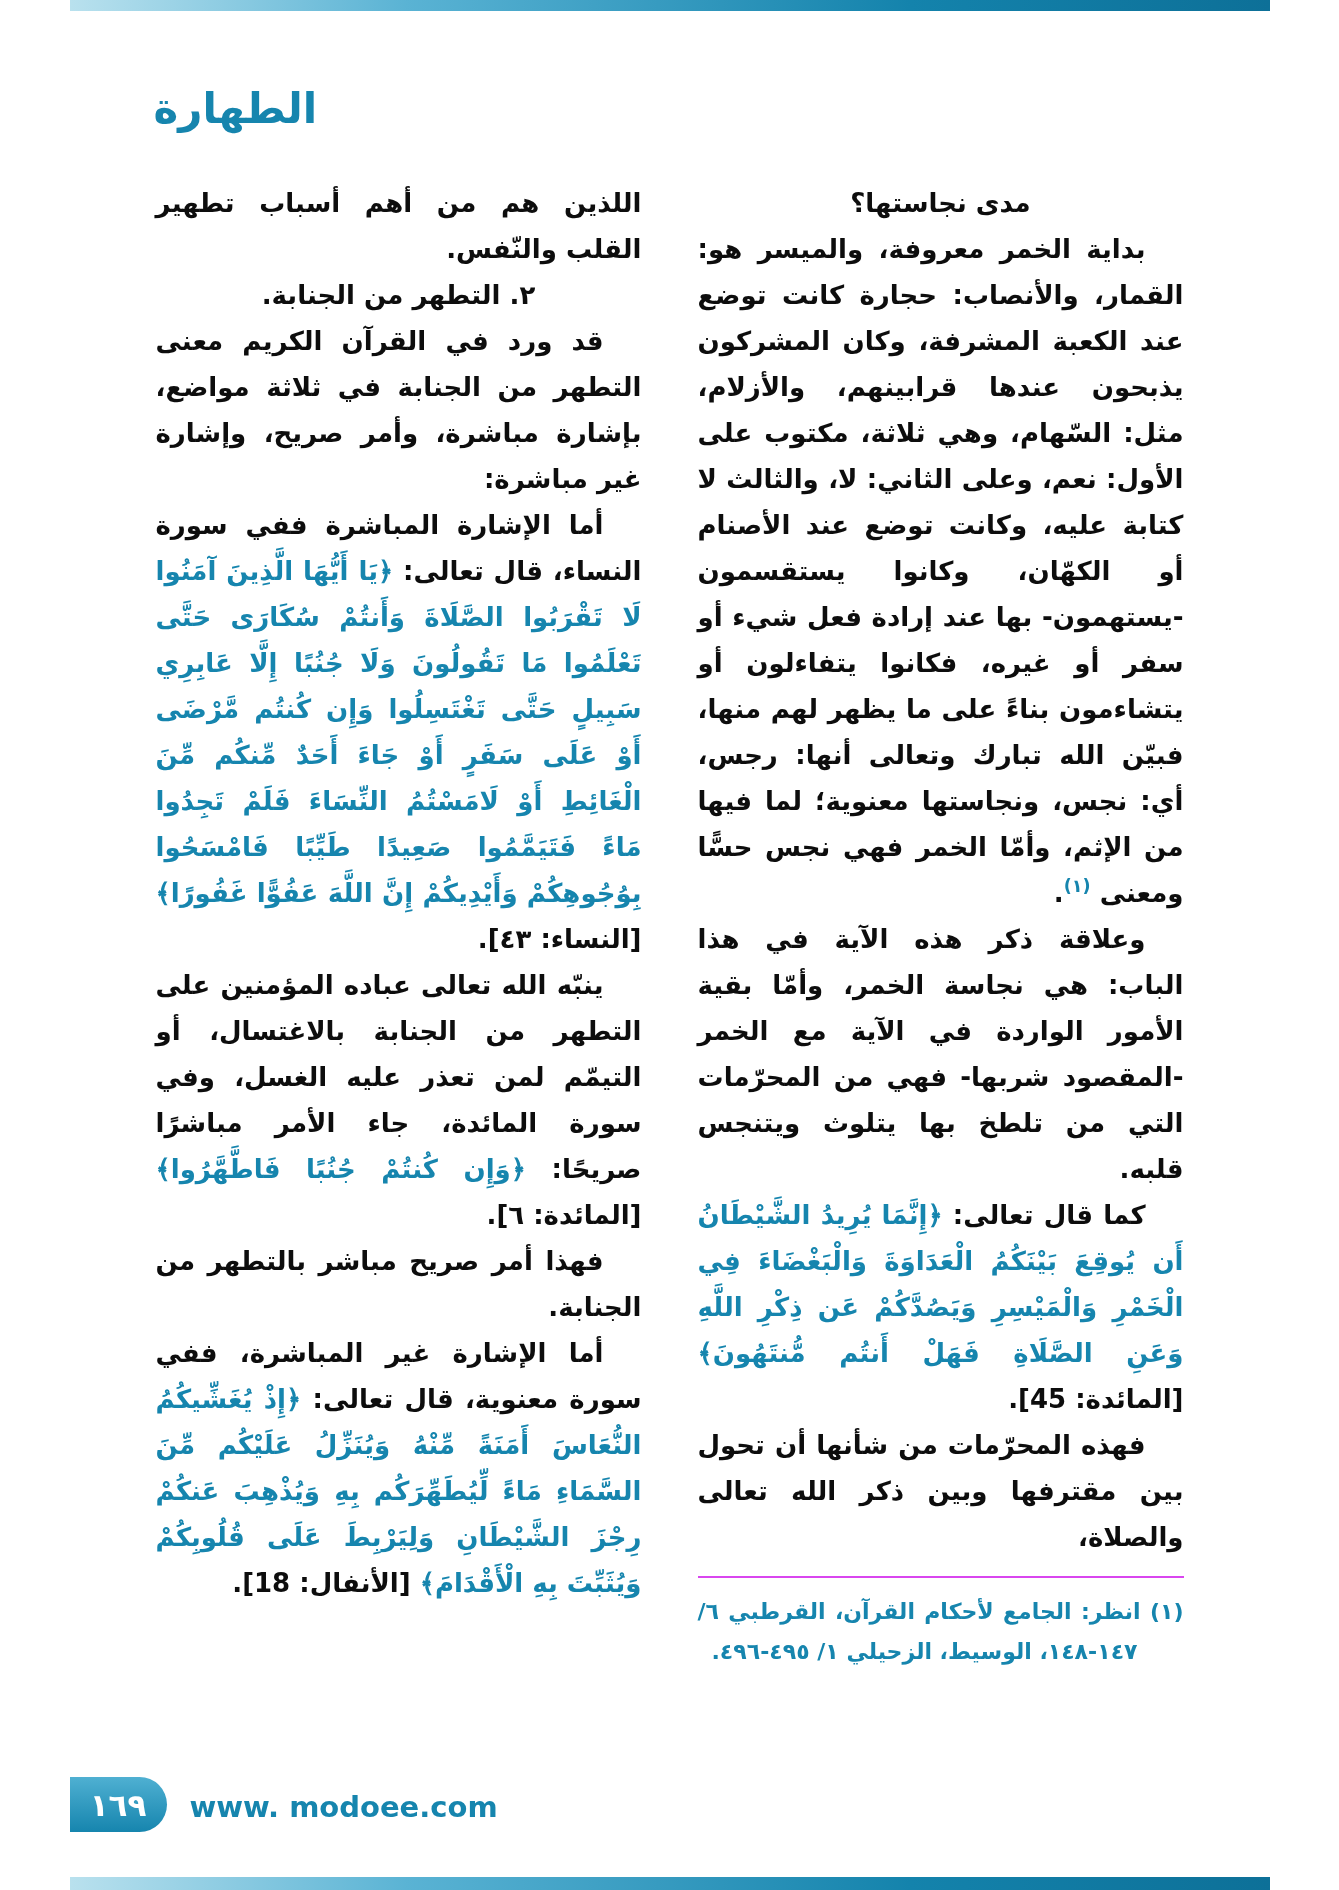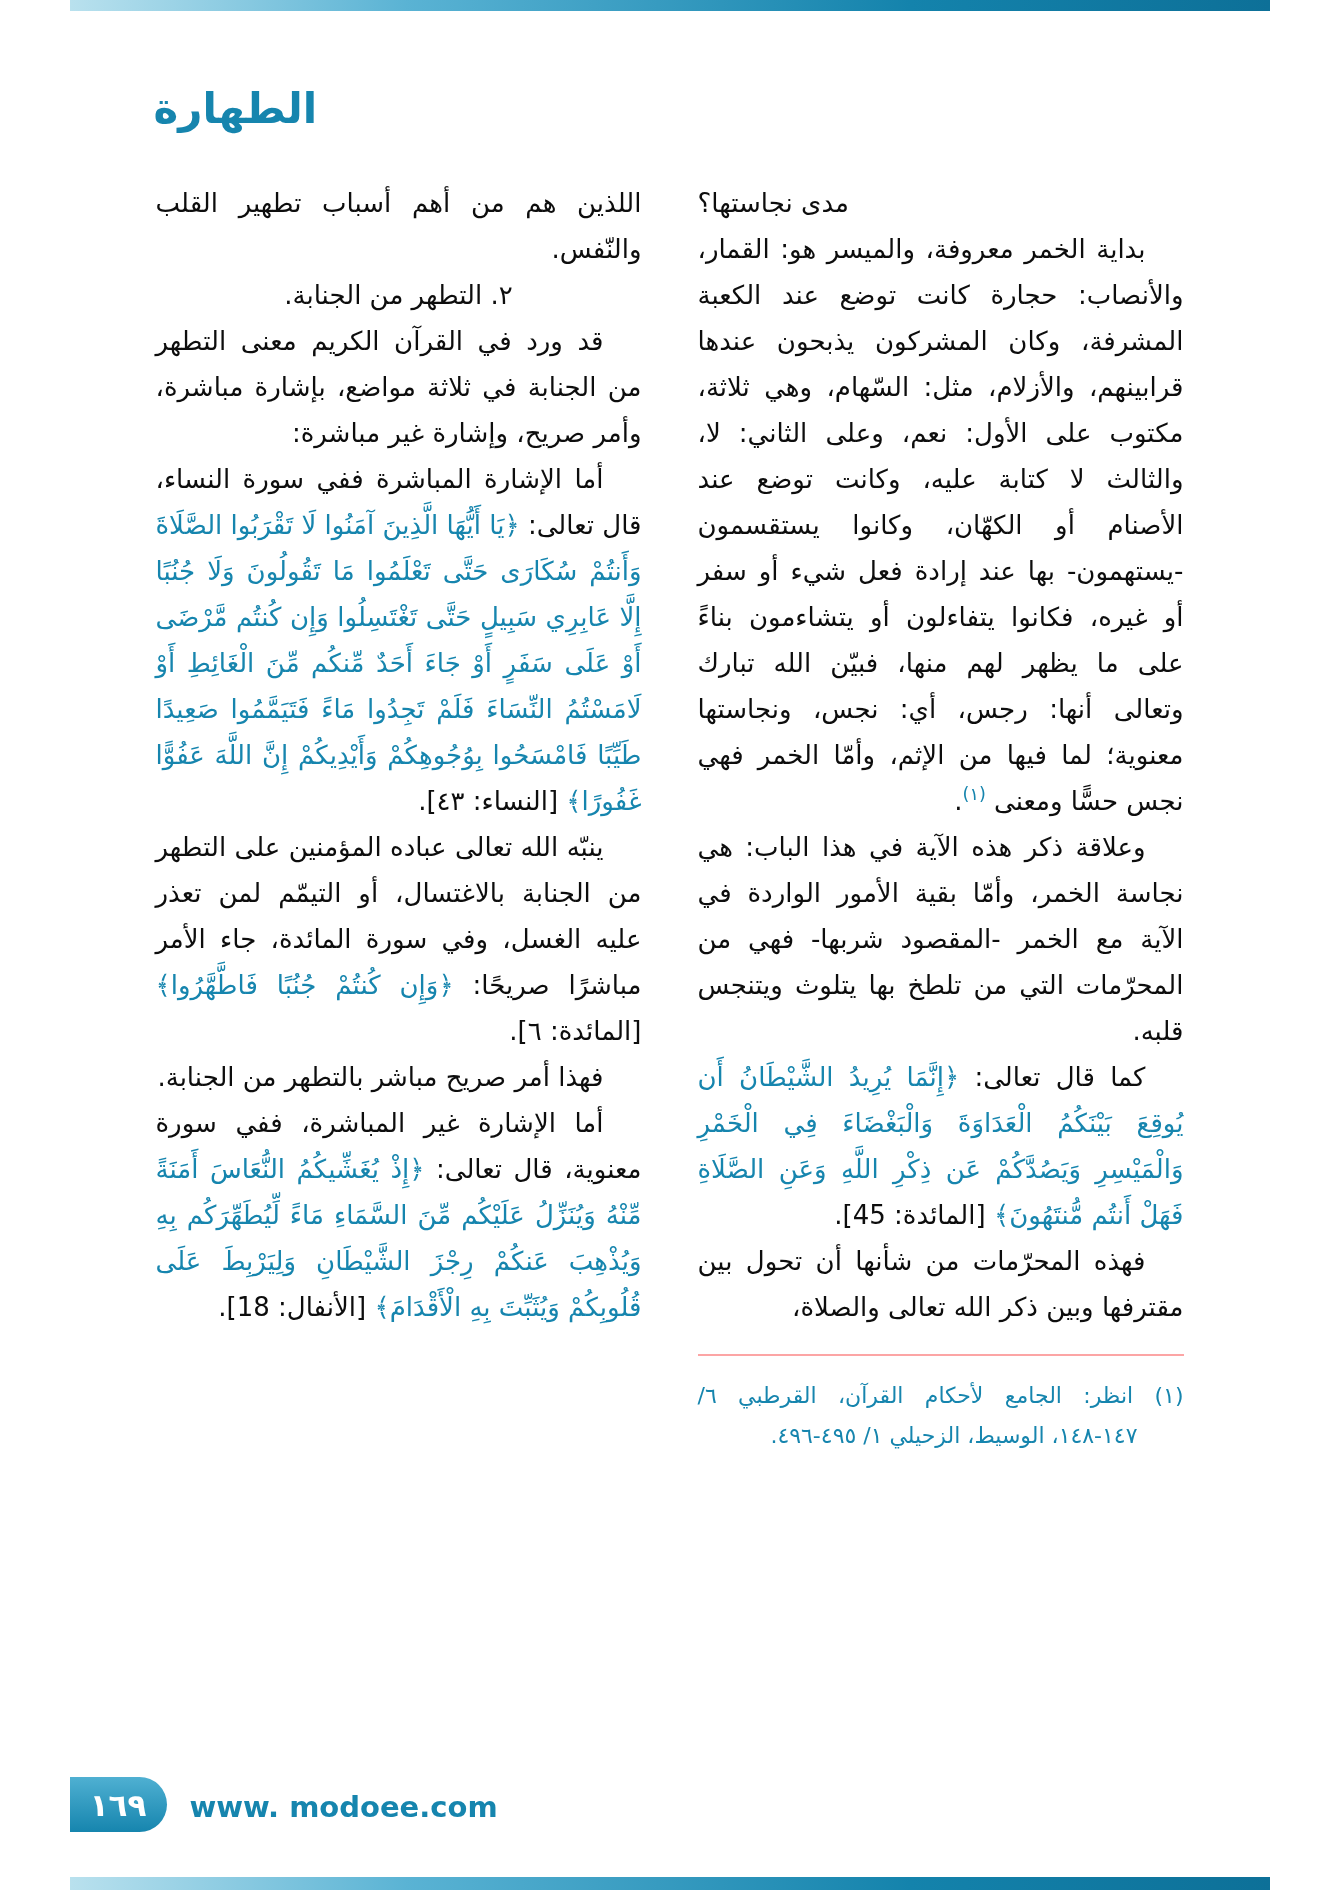--- a/index.html
+++ b/index.html
@@ -29,43 +29,43 @@
   .content {
     position: absolute; top: 180px; right: 86px; left: 86px;
     display: flex; gap: 56px; align-items: flex-start;
   }
   .column { flex: 1 1 0; min-width: 0; }
 
   .block {
     margin: 0;
     font-size: 26px;
     line-height: 46px;
-    font-weight: normal;
+    font-weight: bold;
     color: #0d0d0d;
     text-align: justify;
   }
-  .heading { text-align: left; }
+  .heading { text-align: center; }
   .subheading { text-align: center; margin: 0 0; }
   .para { text-indent: 38px; }
   .para-flush { text-indent: 0; }
 
   .run-n { color: #0d0d0d; }
   .run-q { color: #1685ae; }
   .run-r { color: #0d0d0d; }
   .run-f {
     color: #1685ae;
     font-size: 0.68em;
     vertical-align: super;
     line-height: 0;
   }
 
   .footnote {
-    margin-top: 24px;
-    border-top: 2px solid #fca5a5;
-    padding-top: 20px;
+    margin-top: 16px;
+    border-top: 2px solid #d946ef;
+    padding-top: 14px;
     color: #1685ae;
     font-size: 22px;
     line-height: 40px;
     padding-right: 46px;
     text-indent: -46px;
     text-align: justify;
   }
   .footnote .run-n { color: #1685ae; }
 
   .page-badge {

